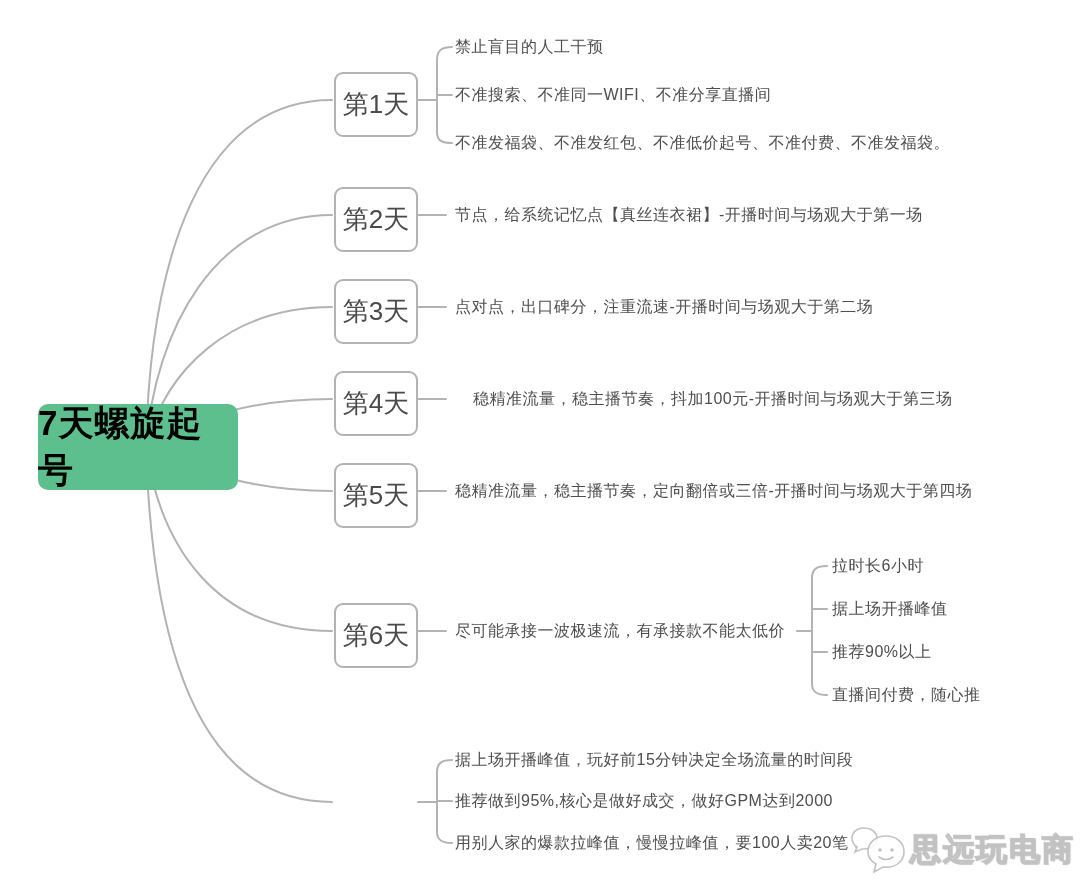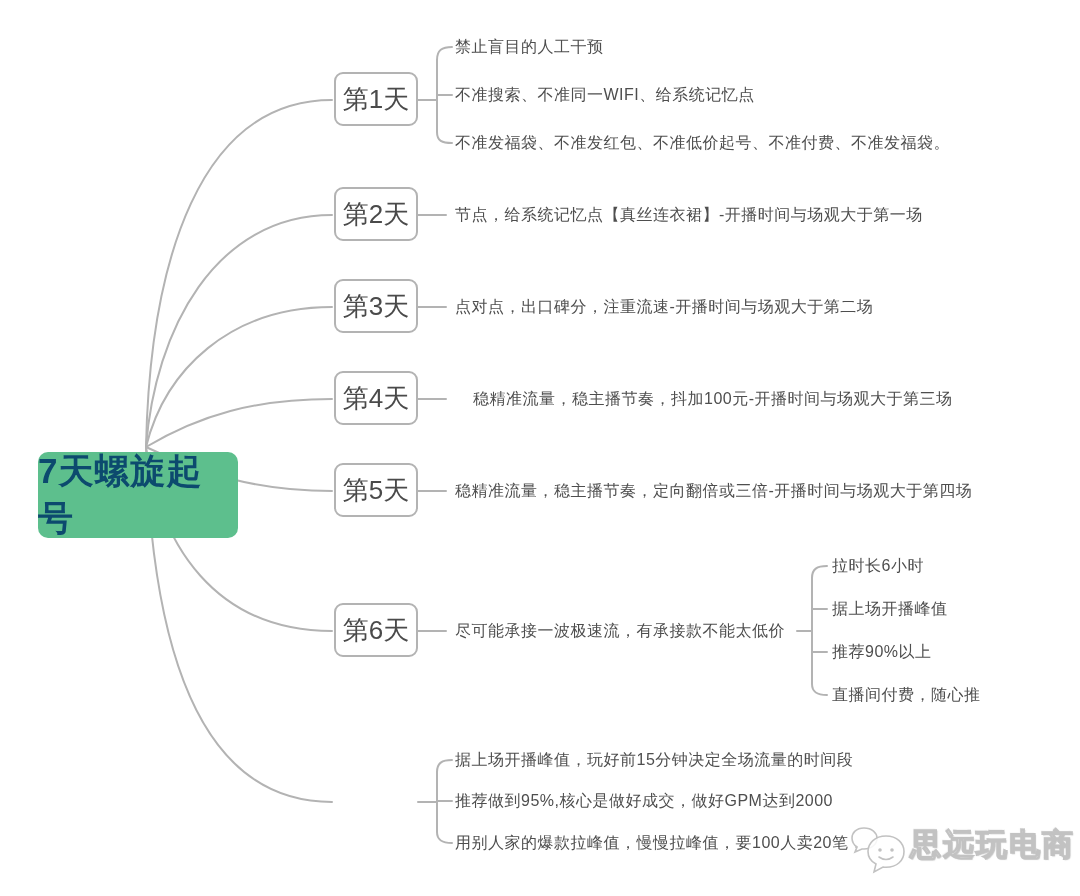--- a/index.html
+++ b/index.html
@@ -8,34 +8,34 @@
     font-family:"Liberation Sans","DejaVu Sans",sans-serif;
   }
   .stage{position:absolute;left:0;top:0;width:1080px;height:896px;}
   svg.connectors{position:absolute;left:0;top:0;z-index:1;}
   .leaf{
     position:absolute;z-index:2;white-space:nowrap;
     font-size:16px;color:#4e4e4e;transform:translateY(-50%);
     letter-spacing:0.5px;
   }
   .day-node{
-    position:absolute;z-index:3;left:334px;width:84px;height:54px;
+    position:absolute;z-index:3;left:334px;width:84px;height:65px;
     background:#ffffff;border:2px solid #b3b3b3;border-radius:9px;
     display:flex;align-items:center;justify-content:center;
     font-size:26px;color:#4a4a4a;box-sizing:border-box;
   }
   .root-node{
     position:absolute;z-index:4;left:38px;top:404px;width:200px;height:86px;
     background:#5dbf8d;border-radius:10px;
     display:flex;align-items:center;justify-content:center;
-    font-size:35px;color:#0c4a6e;font-weight:bold;letter-spacing:1px;margin-top:48px;
+    font-size:35px;color:#000000;font-weight:bold;letter-spacing:1px;
   }
   .watermark{
     position:absolute;z-index:6;left:850px;top:824px;
-    display:flex;gap:2px;pointer-events:none;
+    display:flex;align-items:center;gap:2px;pointer-events:none;
   }
   .watermark .wm-text{
     font-size:31px;font-weight:bold;
     color:rgba(255,255,255,0.88);
     -webkit-text-stroke:1.2px #c2c2c2;
     text-shadow:1px 1px 1px rgba(160,160,160,0.55), -1px -1px 1px rgba(230,230,230,0.8);
     letter-spacing:2px;white-space:nowrap;
   }
 </style>
 </head>
@@ -85,21 +85,21 @@
       <span>第4天</span>
     </div>
   <div class="day-node" style="top:463px">
       <span>第5天</span>
     </div>
   <div class="day-node" style="top:603px">
       <span>第6天</span>
     </div>
 
   <div class="leaf" style="left:455px;top:47px">禁止盲目的人工干预</div>
-  <div class="leaf" style="left:455px;top:95px">不准搜索、不准同一WIFI、给系统记忆点</div>
+  <div class="leaf" style="left:455px;top:95px">不准搜索、不准同一WIFI、不准分享直播间</div>
   <div class="leaf" style="left:455px;top:143px">不准发福袋、不准发红包、不准低价起号、不准付费、不准发福袋。</div>
 
   <div class="leaf" style="left:455px;top:307px">点对点，出口碑分，注重流速-开播时间与场观大于第二场</div>
   <div class="leaf" style="left:455px;top:215px">节点，给系统记忆点【真丝连衣裙】-开播时间与场观大于第一场</div>
   <div class="leaf" style="left:473px;top:399px">稳精准流量，稳主播节奏，抖加100元-开播时间与场观大于第三场</div>
   <div class="leaf" style="left:455px;top:631px">尽可能承接一波极速流，有承接款不能太低价</div>
 
   <div class="leaf" style="left:455px;top:491px">稳精准流量，稳主播节奏，定向翻倍或三倍-开播时间与场观大于第四场</div>
   <div class="leaf" style="left:832px;top:566px">拉时长6小时</div>
   <div class="leaf" style="left:832px;top:609px">据上场开播峰值</div>

